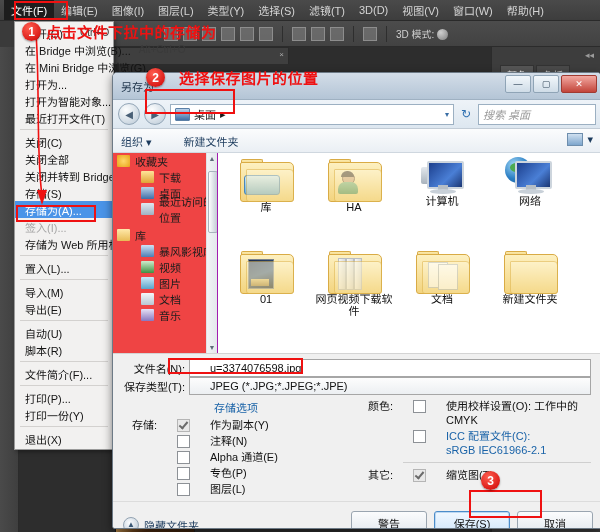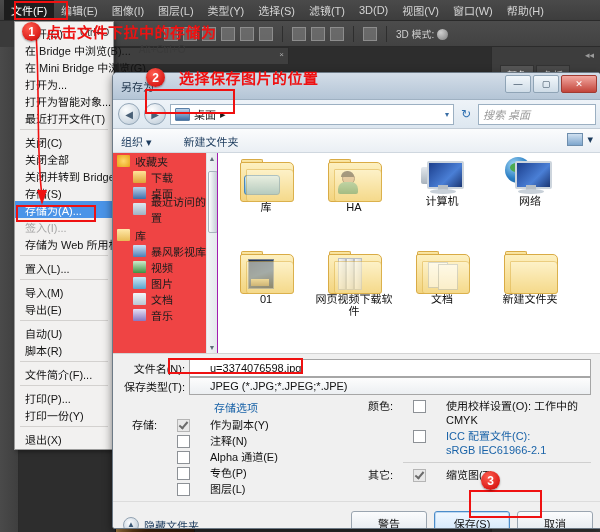--- a/index.html
+++ b/index.html
@@ -100,21 +100,21 @@
     border-bottom:1px solid #cfd7df;display:flex;align-items:center;padding:0 8px;gap:32px;
     font-size:11px;color:#1b3a5c;position:relative;}
   #sa-view{position:absolute;right:8px;top:4px;display:flex;align-items:center;gap:4px;}
   .viewico{width:14px;height:11px;background:linear-gradient(#cfe0f0,#7ea6cd);border:1px solid #6e8ead;}
 
   #sa-body{display:flex;height:200px;}
   #sa-nav{width:104px;background:#ef4444;border-right:1px solid #a21caf;
     position:relative;overflow:hidden;}
   .nav-row{display:flex;align-items:center;gap:5px;height:16px;padding-left:6px;font-size:11px;color:#1d1d1d;}
   .nav-row.head{padding-left:4px;font-weight:normal;}
-  .nav-row.sub{padding-left:20px;}
+  .nav-row.sub{padding-left:28px;}
   .nv-ico{width:13px;height:12px;flex:none;border-radius:1px;}
   .ic-star{background:radial-gradient(circle at 50% 50%,#ffd86b,#e8a317);}
   .ic-dl{background:linear-gradient(#ffe49a,#e0a437);}
   .ic-desk{background:linear-gradient(#bcd2ea,#3f6fa8);}
   .ic-recent{background:linear-gradient(#dfe8f0,#9fb2c4);}
   .ic-lib{background:linear-gradient(#ffe9ab,#e8bb55);}
   .ic-blue{background:linear-gradient(#cfe2f5,#4d7fb5);}
   .ic-green{background:linear-gradient(#cdeccd,#3f9142);}
   .ic-pic{background:linear-gradient(#cfe9f7,#5aa4cc);}
   .ic-doc{background:linear-gradient(#f4f7fa,#b9c6d3);}

